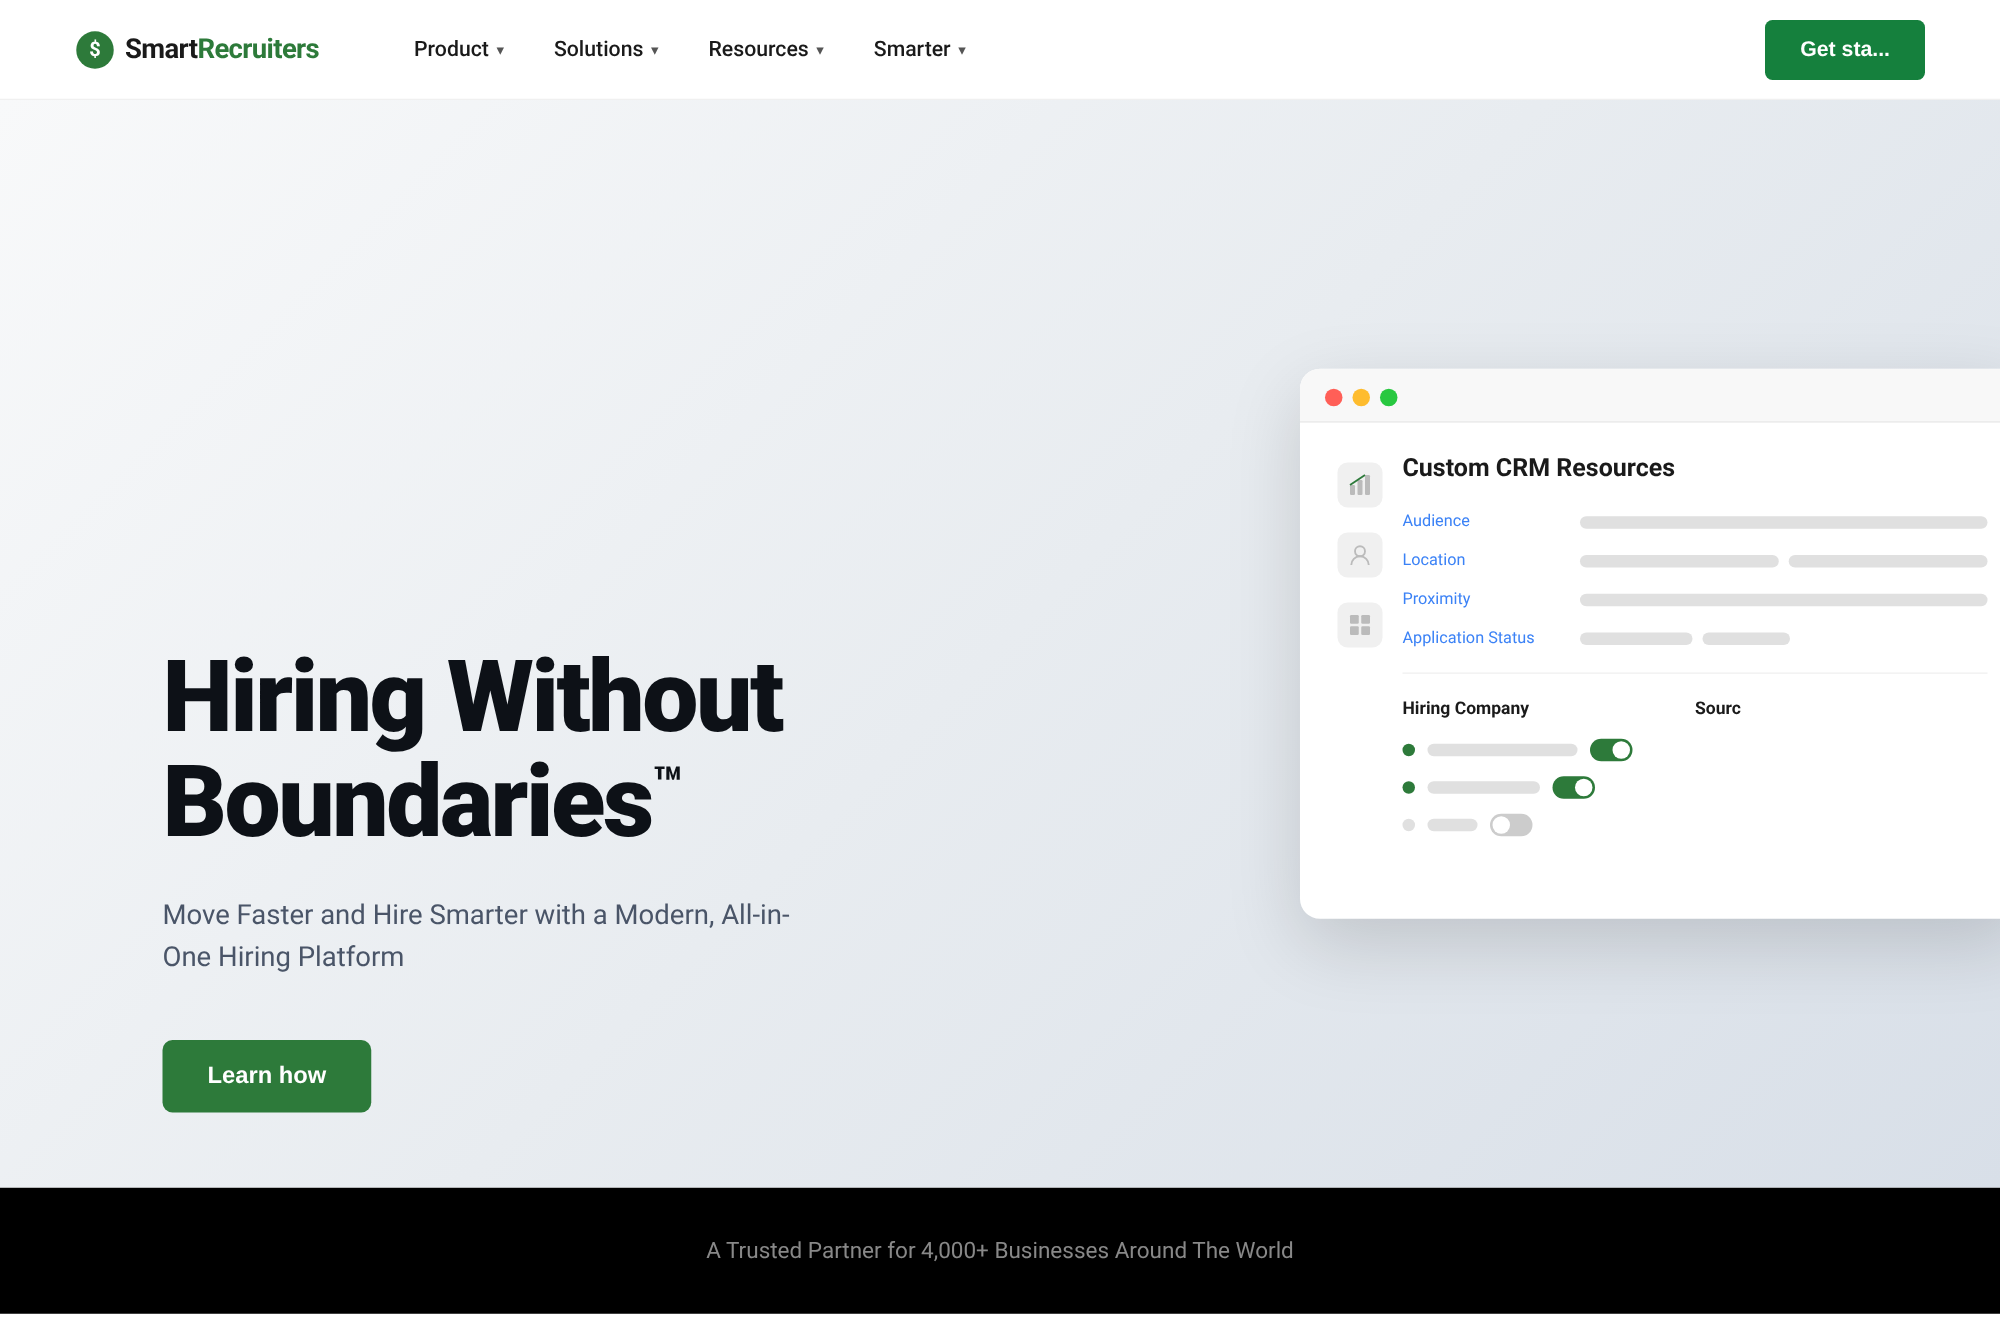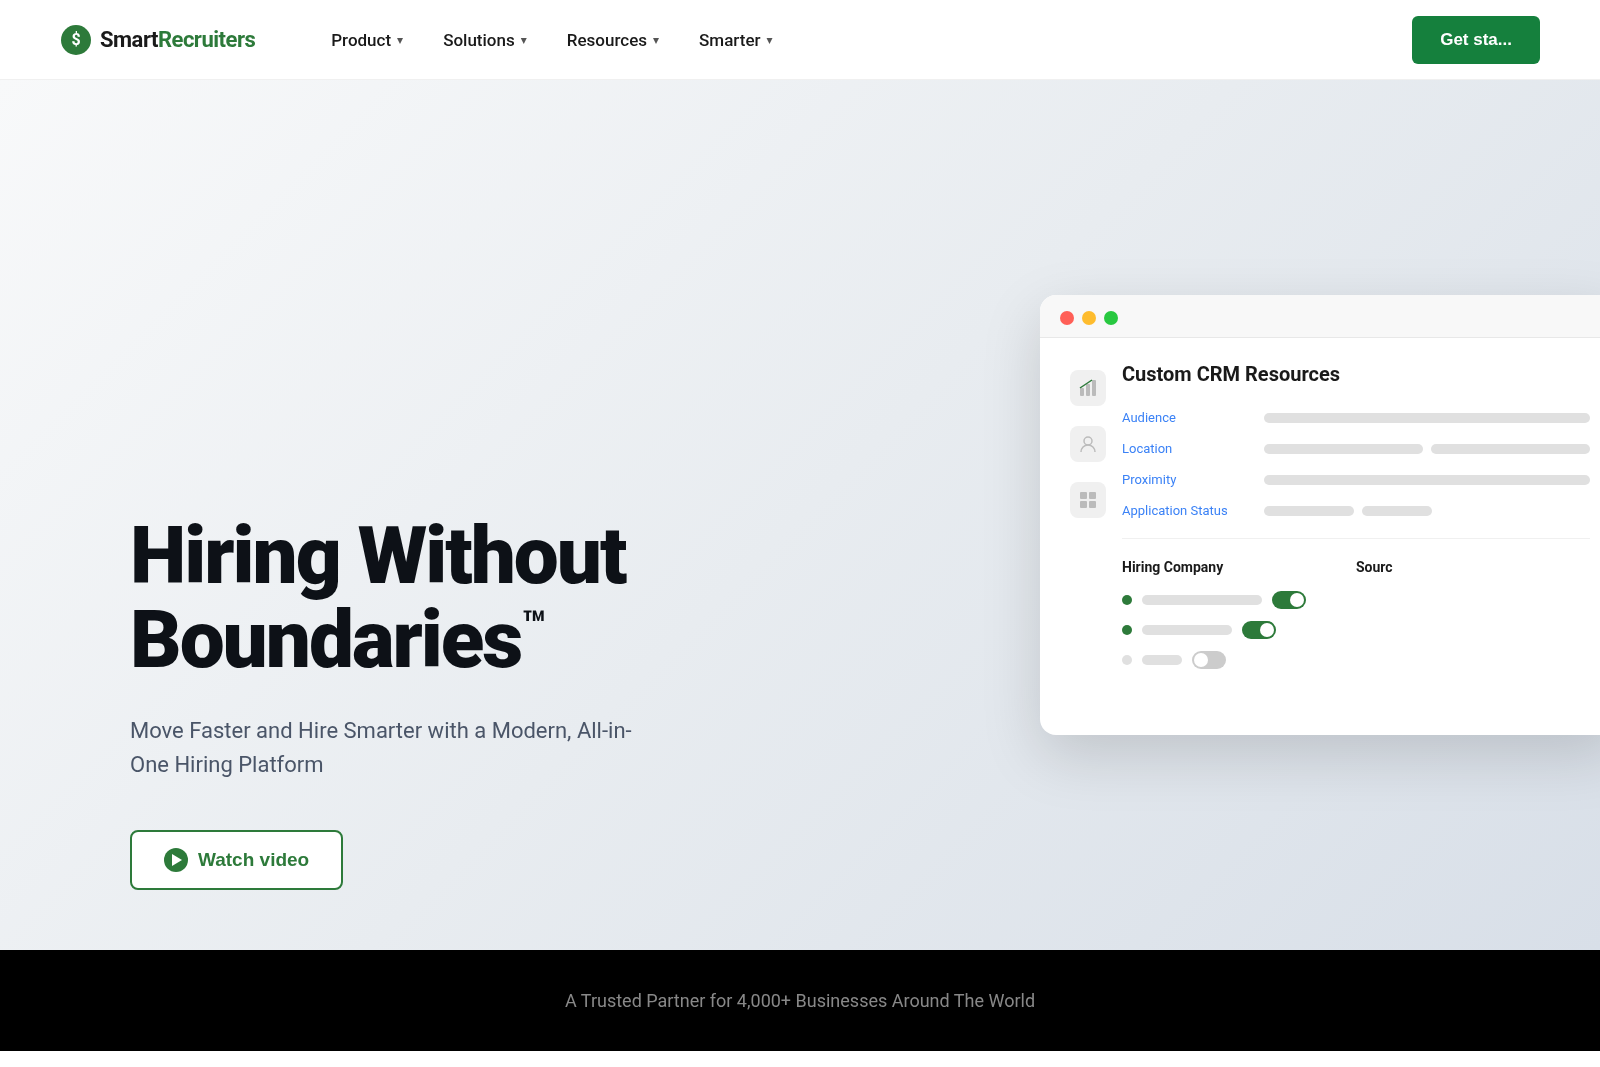--- a/index.html
+++ b/index.html
@@ -404,26 +404,21 @@
 </header>
 
 <section class="hero">
   <div class="hero-content">
     <h1 class="hero-title">
       <span>Hiring Without</span><br>
       <span>Boundaries</span><span class="tm">™</span>
     </h1>
     <p class="hero-subtitle">Move Faster and Hire Smarter with a Modern, All-in-One Hiring Platform</p>
     <div class="hero-buttons">
-      <button class="btn-watch">
-        <div class="play-icon">
-          <div class="play-triangle"></div>
-        </div>
-        <span>Watch video</span>
-      </button>
+      <button class="btn-learn">Learn how</button>
     </div>
   </div>
 
   <div class="app-preview">
     <div class="window-controls">
       <div class="window-dot dot-red"></div>
       <div class="window-dot dot-yellow"></div>
       <div class="window-dot dot-green"></div>
     </div>
     <div class="app-content">

